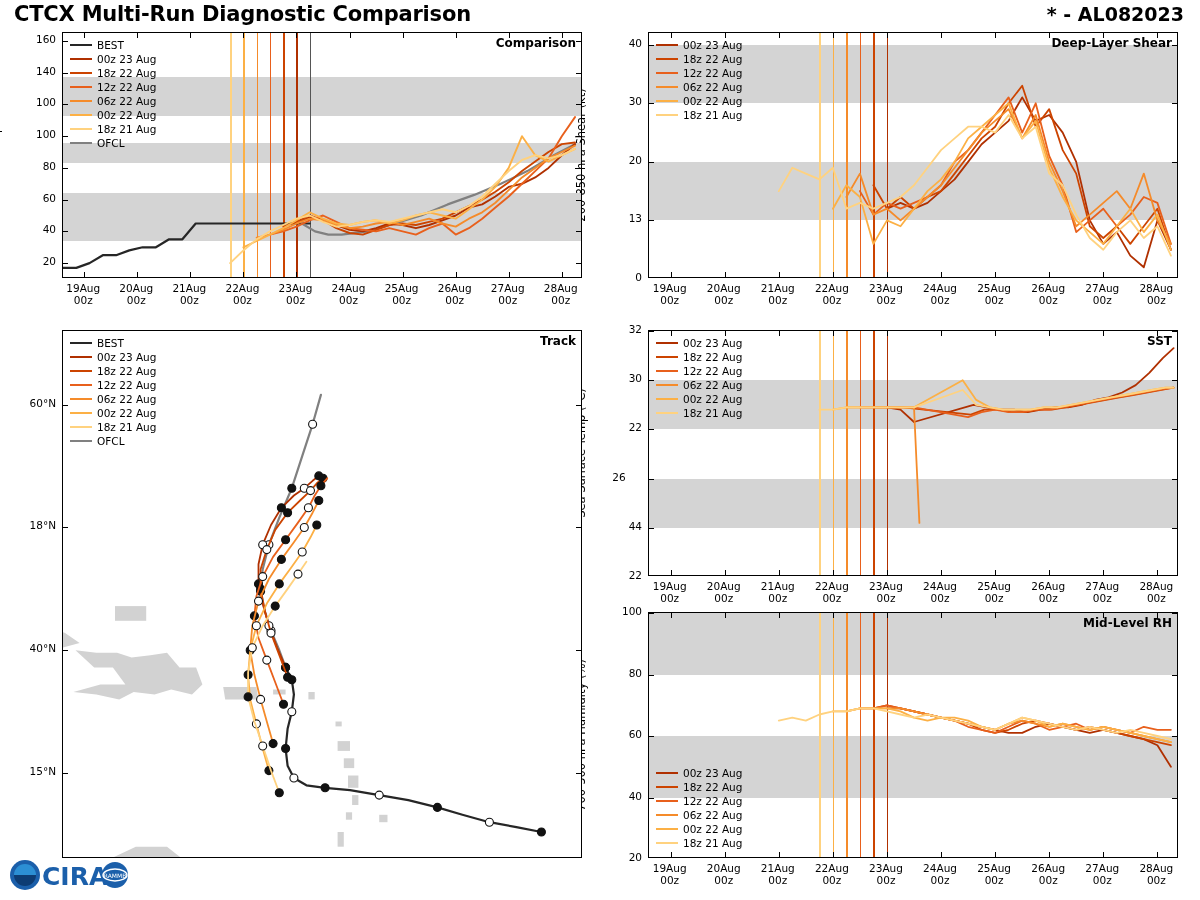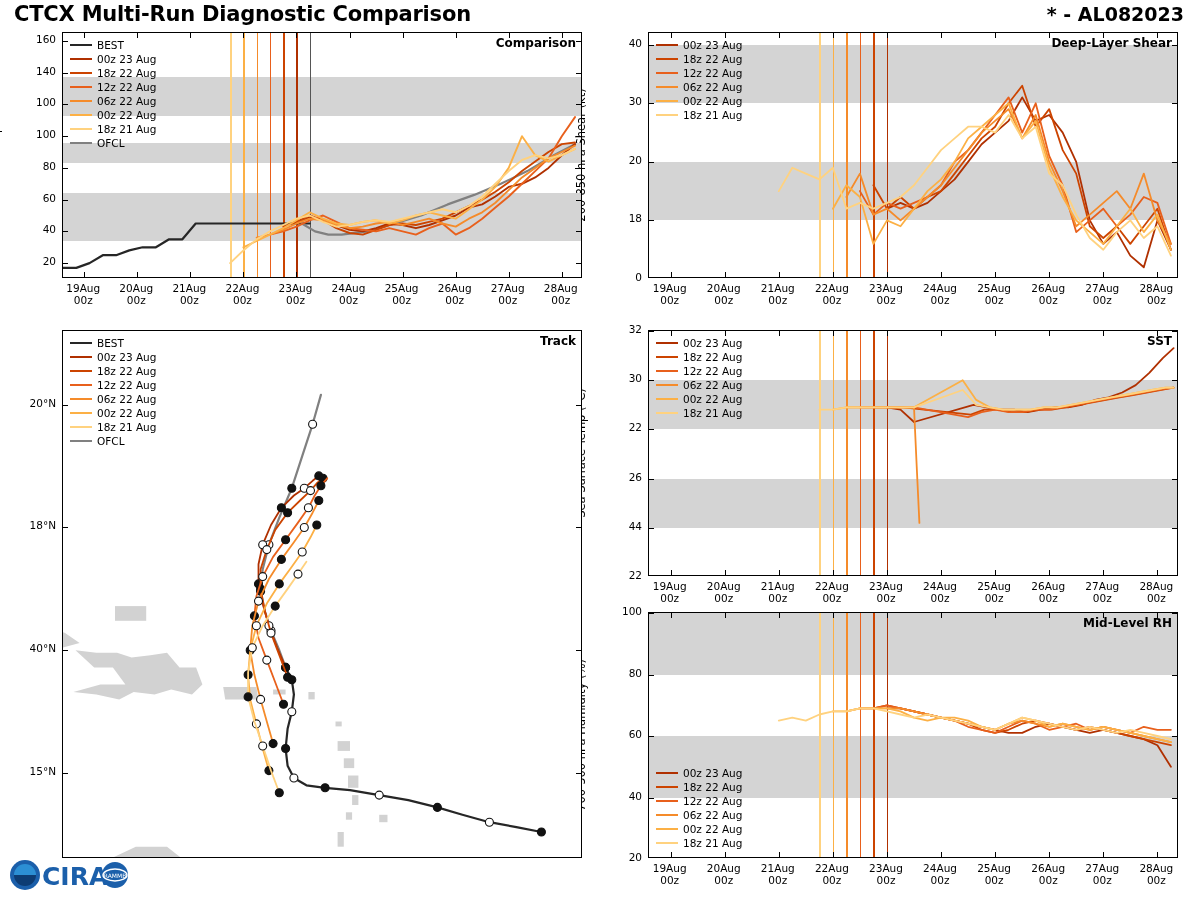--- a/index.html
+++ b/index.html
@@ -238,21 +238,21 @@
           <div class="xtick-mark" style="left: 346.122px; top: 0px; height: 5px;"></div>
           <div class="xtick-mark" style="left: 400.204px; bottom: 0px; height: 5px;"></div>
           <div class="xtick-mark" style="left: 400.204px; top: 0px; height: 5px;"></div>
           <div class="xtick-mark" style="left: 454.286px; bottom: 0px; height: 5px;"></div>
           <div class="xtick-mark" style="left: 454.286px; top: 0px; height: 5px;"></div>
           <div class="xtick-mark" style="left: 508.367px; bottom: 0px; height: 5px;"></div>
           <div class="xtick-mark" style="left: 508.367px; top: 0px; height: 5px;"></div>
         </div>
         <div class="panel-title">Deep-Layer Shear</div>
         <div class="ytick-lbl" style="left: -52px; width: 46px; top: 239px;">0</div>
-        <div class="ytick-lbl" style="left: -52px; width: 46px; top: 180.429px;">18</div>
+        <div class="ytick-lbl" style="left: -52px; width: 46px; top: 180.429px;">13</div>
         <div class="ytick-lbl" style="left: -52px; width: 46px; top: 121.857px;">20</div>
         <div class="ytick-lbl" style="left: -52px; width: 46px; top: 63.2857px;">30</div>
         <div class="ytick-lbl" style="left: -52px; width: 46px; top: 4.71429px;">40</div>
         <div class="tick-lbl" style="left: -8.36735px; width: 60px; top: 250px;">19Aug
 00z</div>
         <div class="tick-lbl" style="left: 45.7143px; width: 60px; top: 250px;">20Aug
 00z</div>
         <div class="tick-lbl" style="left: 99.7959px; width: 60px; top: 250px;">21Aug
 00z</div>
         <div class="tick-lbl" style="left: 153.878px; width: 60px; top: 250px;">22Aug
@@ -342,21 +342,21 @@
           <div class="xtick-mark" style="left: 400.204px; bottom: 0px; height: 5px;"></div>
           <div class="xtick-mark" style="left: 400.204px; top: 0px; height: 5px;"></div>
           <div class="xtick-mark" style="left: 454.286px; bottom: 0px; height: 5px;"></div>
           <div class="xtick-mark" style="left: 454.286px; top: 0px; height: 5px;"></div>
           <div class="xtick-mark" style="left: 508.367px; bottom: 0px; height: 5px;"></div>
           <div class="xtick-mark" style="left: 508.367px; top: 0px; height: 5px;"></div>
         </div>
         <div class="panel-title">SST</div>
         <div class="ytick-lbl" style="left: -52px; width: 46px; top: 239px;">22</div>
         <div class="ytick-lbl" style="left: -52px; width: 46px; top: 189.8px;">44</div>
-        <div class="ytick-lbl" style="left: -52px; width: 46px; top: 140.6px;">26</div>
+        <div class="ytick-lbl" style="left: -52px; width: 46px; top: 140.6px; text-align: center;">26</div>
         <div class="ytick-lbl" style="left: -52px; width: 46px; top: 91.4px;">22</div>
         <div class="ytick-lbl" style="left: -52px; width: 46px; top: 42.2px;">30</div>
         <div class="ytick-lbl" style="left: -52px; width: 46px; top: -7px;">32</div>
         <div class="tick-lbl" style="left: -8.36735px; width: 60px; top: 250px;">19Aug
 00z</div>
         <div class="tick-lbl" style="left: 45.7143px; width: 60px; top: 250px;">20Aug
 00z</div>
         <div class="tick-lbl" style="left: 99.7959px; width: 60px; top: 250px;">21Aug
 00z</div>
         <div class="tick-lbl" style="left: 153.878px; width: 60px; top: 250px;">22Aug
@@ -597,21 +597,21 @@
           <div class="ytick-mark" style="right: 0px; width: 5px; top: 319.256px;"></div>
           <div class="ytick-mark" style="left: 0px; width: 5px; top: 196.465px;"></div>
           <div class="ytick-mark" style="right: 0px; width: 5px; top: 196.465px;"></div>
           <div class="ytick-mark" style="left: 0px; width: 5px; top: 73.6744px;"></div>
           <div class="ytick-mark" style="right: 0px; width: 5px; top: 73.6744px;"></div>
         </div>
         <div class="panel-title">Track</div>
         <div class="ytick-lbl" style="left: -52px; width: 46px; top: 435.047px;">15°N</div>
         <div class="ytick-lbl" style="left: -52px; width: 46px; top: 312.256px;">40°N</div>
         <div class="ytick-lbl" style="left: -52px; width: 46px; top: 189.465px;">18°N</div>
-        <div class="ytick-lbl" style="left: -52px; width: 46px; top: 66.6744px;">20°N</div>
+        <div class="ytick-lbl" style="left: -52px; width: 46px; top: 66.6744px;">60°N</div>
         <div class="legend" style="left: 8px; top: 6px;">
           <div class="legend-row">
             <span class="legend-swatch" style="background: rgb(38, 38, 38);"></span>
             <span class="legend-lbl">BEST</span>
           </div>
           <div class="legend-row">
             <span class="legend-swatch" style="background: rgb(176, 48, 0);"></span>
             <span class="legend-lbl">00z 23 Aug</span>
           </div>
           <div class="legend-row">

